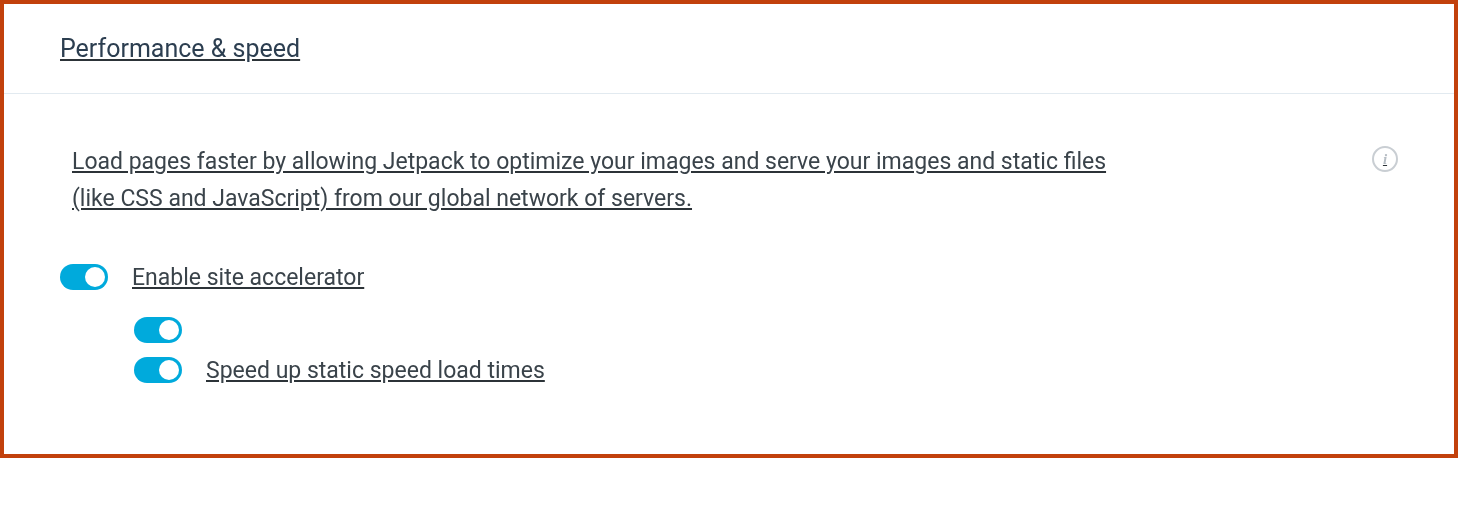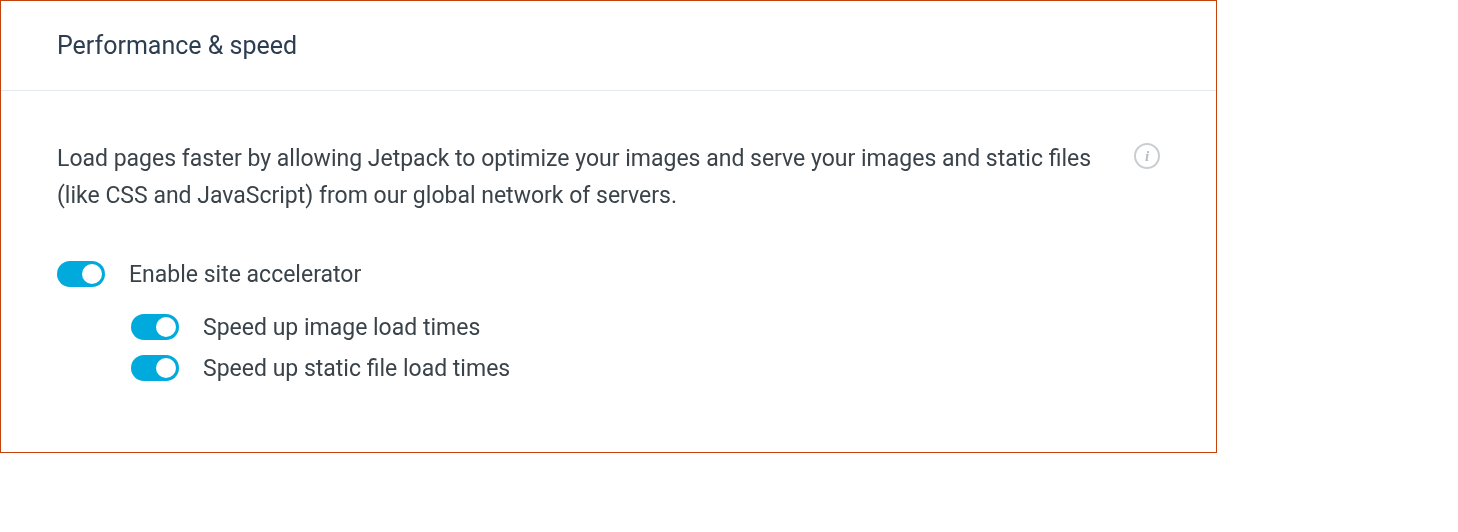--- a/index.html
+++ b/index.html
@@ -4,43 +4,45 @@
 <style>
   * { box-sizing: border-box; }
   html, body {
     margin: 0;
     padding: 0;
     font-family: -apple-system, BlinkMacSystemFont, "Segoe UI", Roboto, "Helvetica Neue", Arial, sans-serif;
     background: #fff;
     color: #2c3338;
   }
   .panel {
-    width: 1217px;
-    border: 1px solid #c2410c;
+    width: 1458px;
+    border: 4px solid #c2410c;
     background: #fff;
     position: relative;
+    text-decoration: underline;
   }
   .panel-header {
     padding: 30px 56px 30px 56px;
     border-bottom: 1px solid #e2eaf0;
   }
   .panel-title {
     font-size: 25px;
     font-weight: 400;
     color: #2c3e50;
     margin: 0;
   }
   .panel-body {
     padding: 50px 56px 70px 56px;
     position: relative;
   }
   .desc-row {
     display: flex;
     align-items: flex-start;
     gap: 40px;
+    margin-left: 12px;
   }
   .description {
     font-size: 23px;
     line-height: 1.6;
     color: #3a434a;
     margin: 0;
     flex: 1;
     max-width: 1070px;
   }
   .info-icon-wrap {
@@ -128,28 +130,27 @@
         </div>
         <span class="setting-label">Enable site accelerator</span>
       </div>
 
       <div class="sub-settings">
 
         <div class="setting-row">
           <div class="toggle">
             <div class="toggle-knob"></div>
           </div>
-          <span class="setting-label">Speed up image load times</span>
         </div>
 
         <div class="setting-row">
           <div class="toggle">
             <div class="toggle-knob"></div>
           </div>
-          <span class="setting-label">Speed up static file load times</span>
+          <span class="setting-label">Speed up static speed load times</span>
         </div>
 
       </div>
 
     </div>
 
   </div>
 
 </div>
 

